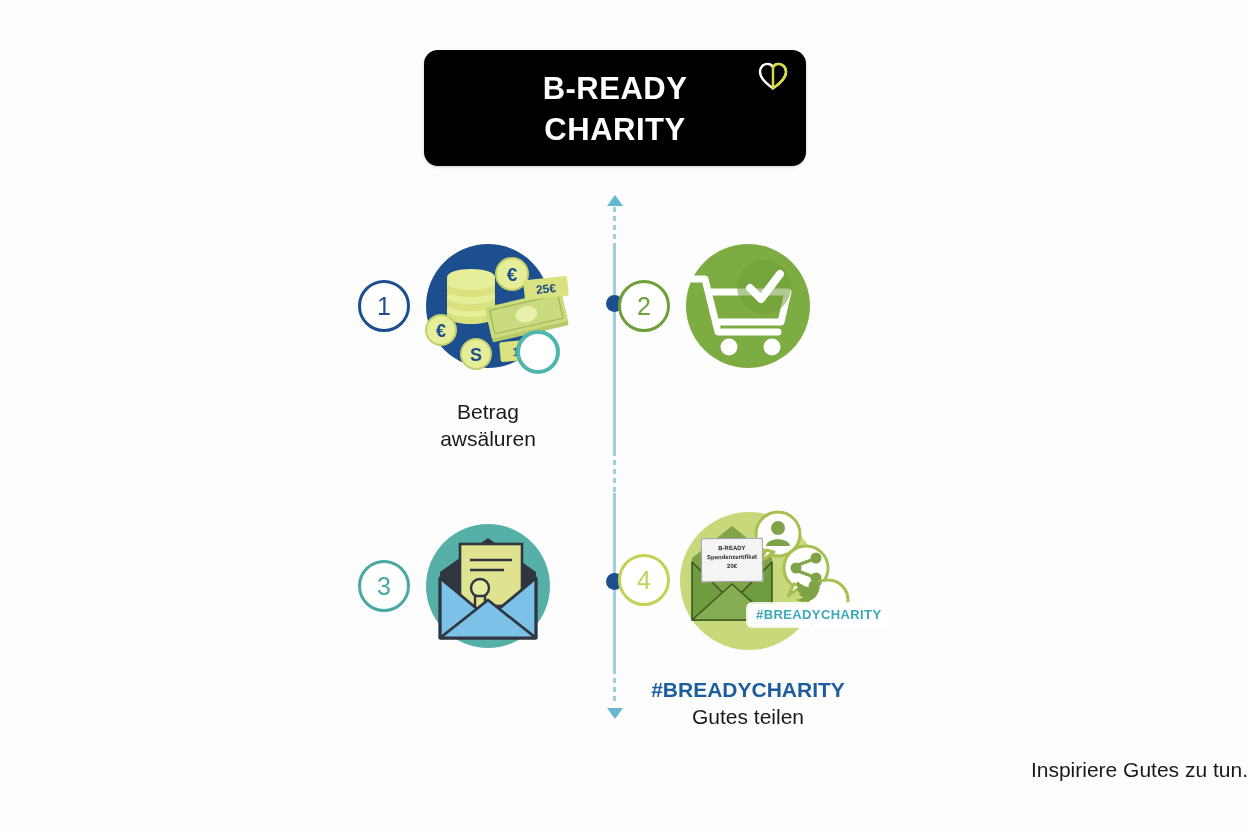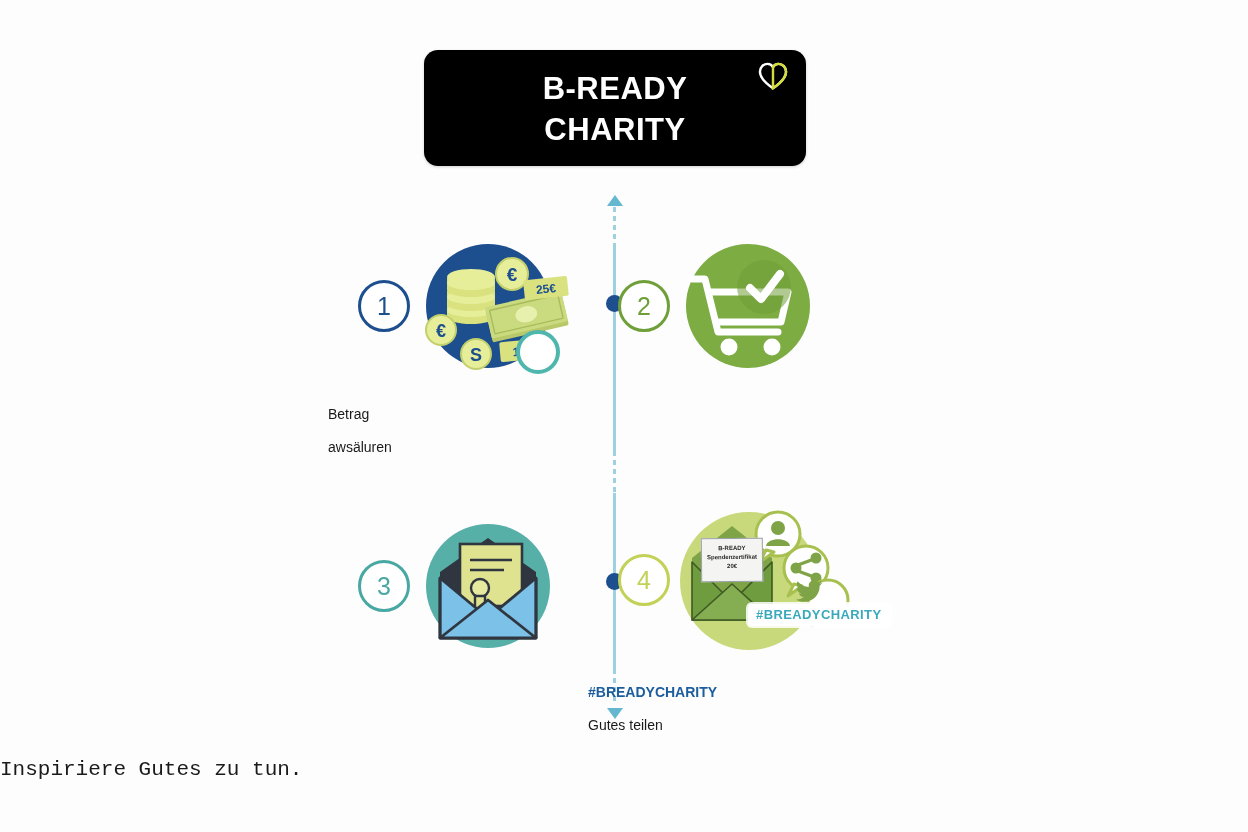--- a/index.html
+++ b/index.html
@@ -136,22 +136,23 @@
     border-radius: 50%;
     background: #ffffff;
     box-sizing: border-box;
     border: 4px solid #4fb6ae;
     left: 188px;
     top: 98px;
     z-index: 3;
   }
   .step-label {
     width: 320px;
-    font-size: 14px;
-    line-height: 33px;
+    text-align: center;
+    font-size: 21px;
+    line-height: 27px;
     color: #1a1a1a;
     white-space: pre-line;
     margin-top: 6px;
   }
   .step-label .hashline {
     color: #1c5d9e;
     font-weight: bold;
     display: block;
   }
 
@@ -204,24 +205,23 @@
     white-space: pre-line;
     transform: rotate(-0.6deg);
   }
 
   
   .footer {
     position: absolute;
     left: 0;
     top: 758px;
     width: 1248px;
-    text-align: left;
+    text-align: right;
     font-size: 21px;
     color: #1a1a1a;
-    font-family: Liberation Mono, monospace;
   }
 </style>
 </head>
 <body>
 
 <div class="canvas">
 
   <div class="header-banner">
     <div class="header-title">B-READY
 CHARITY</div>

